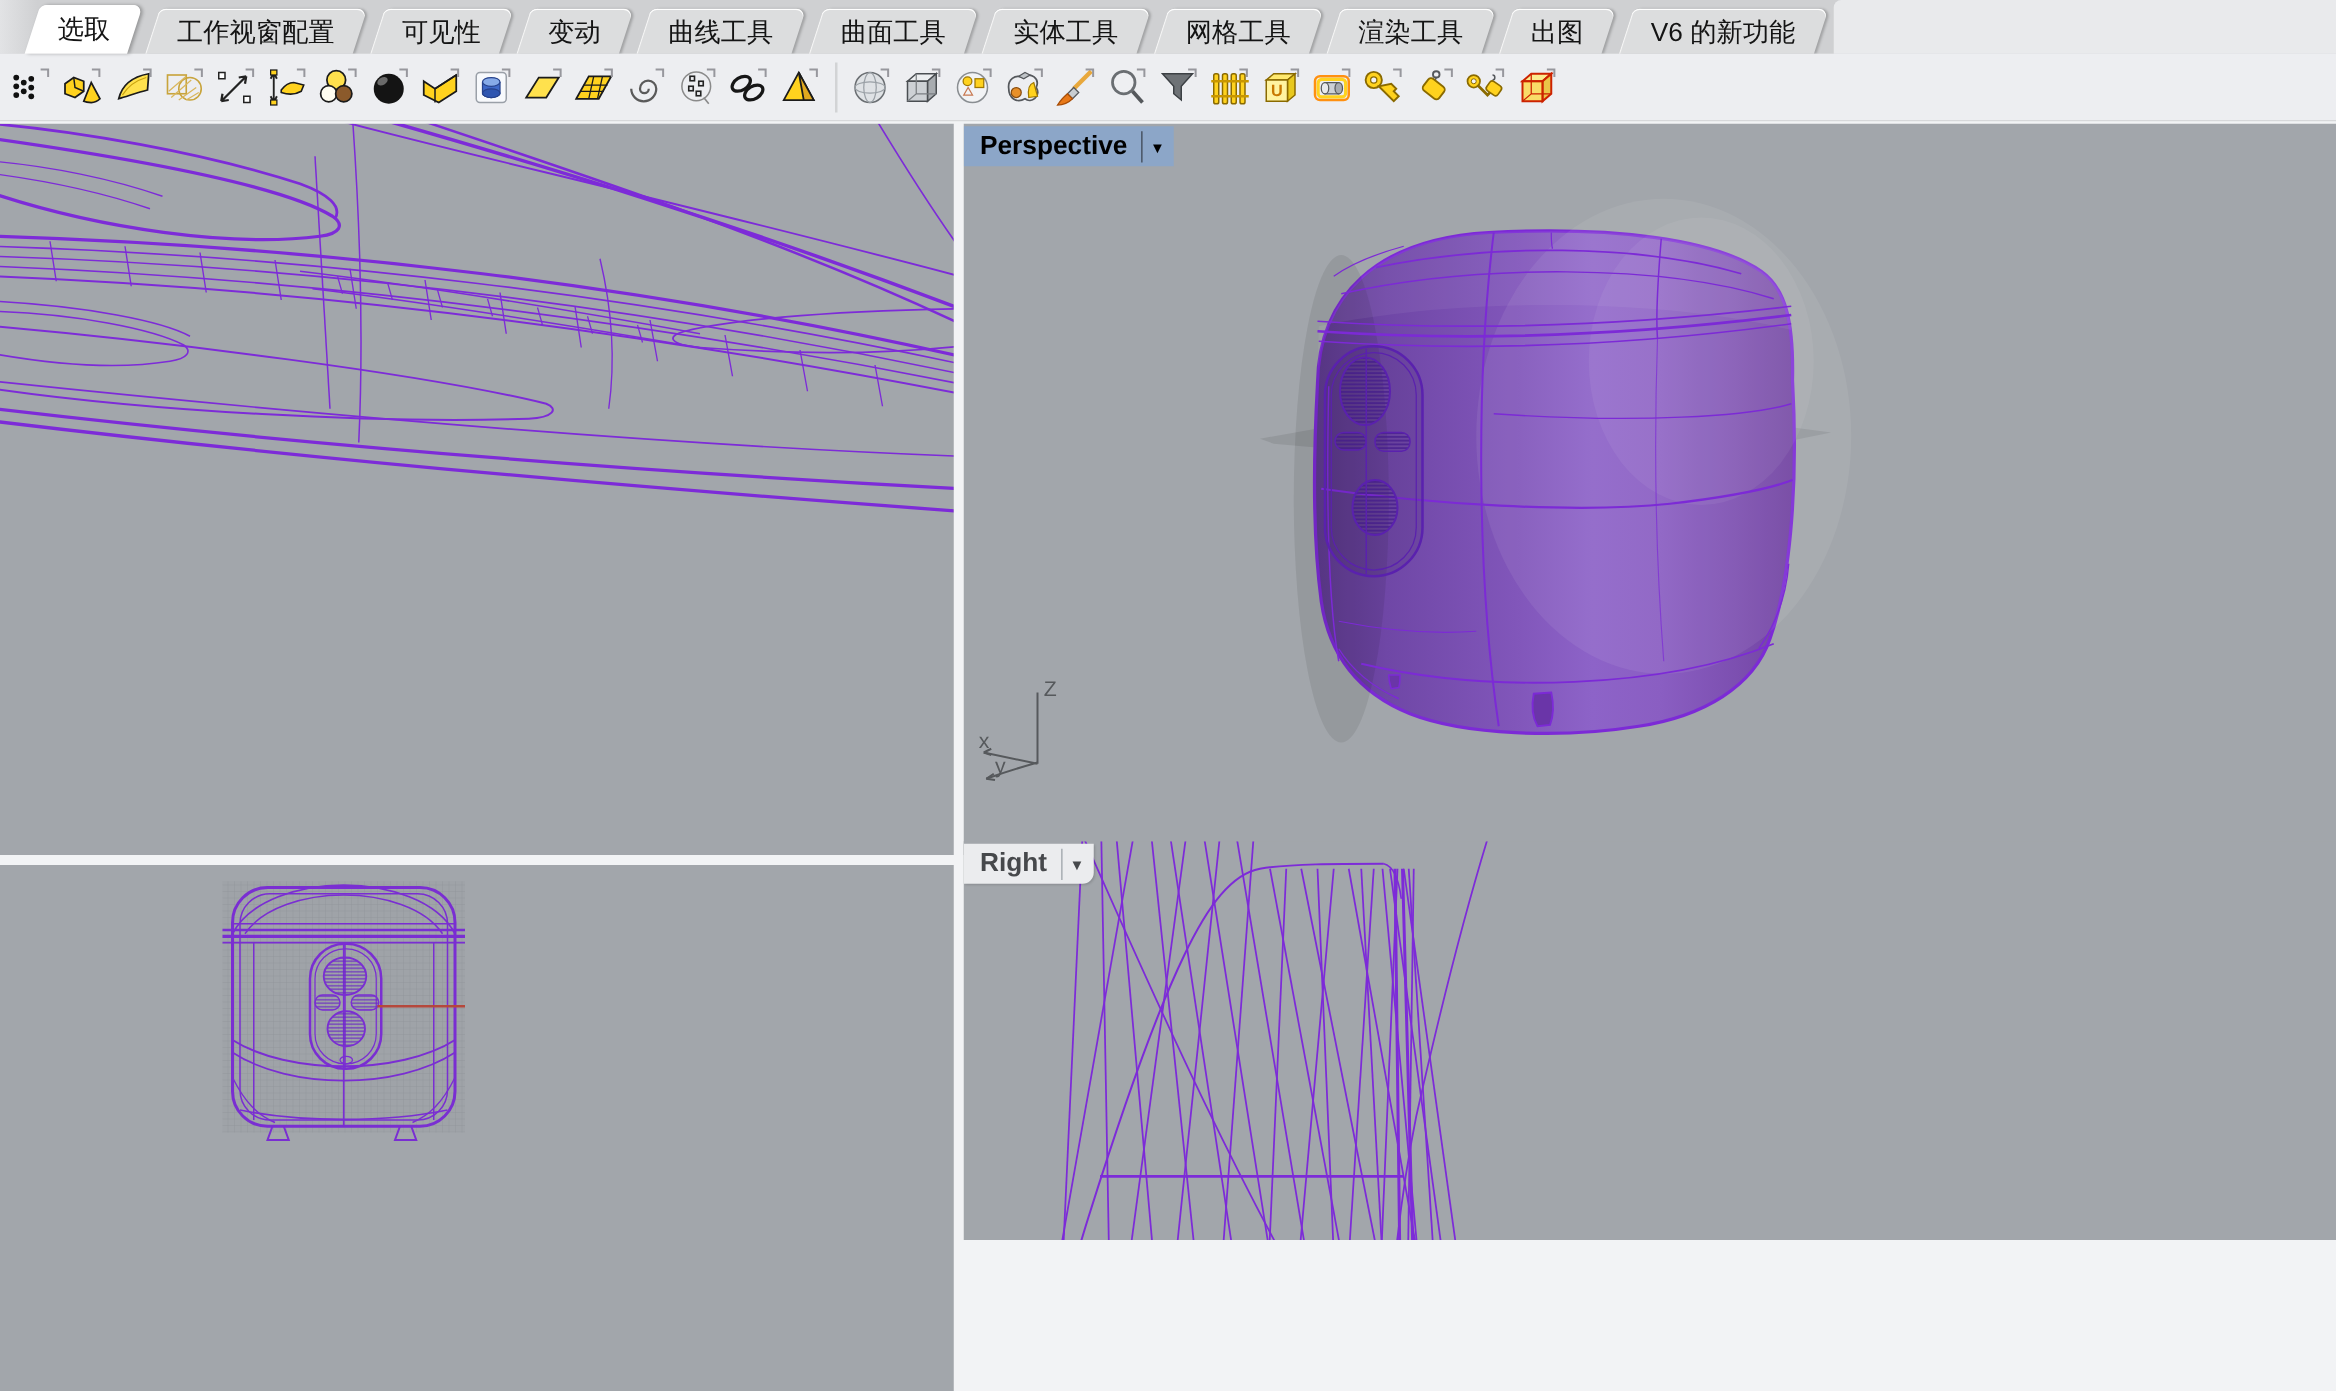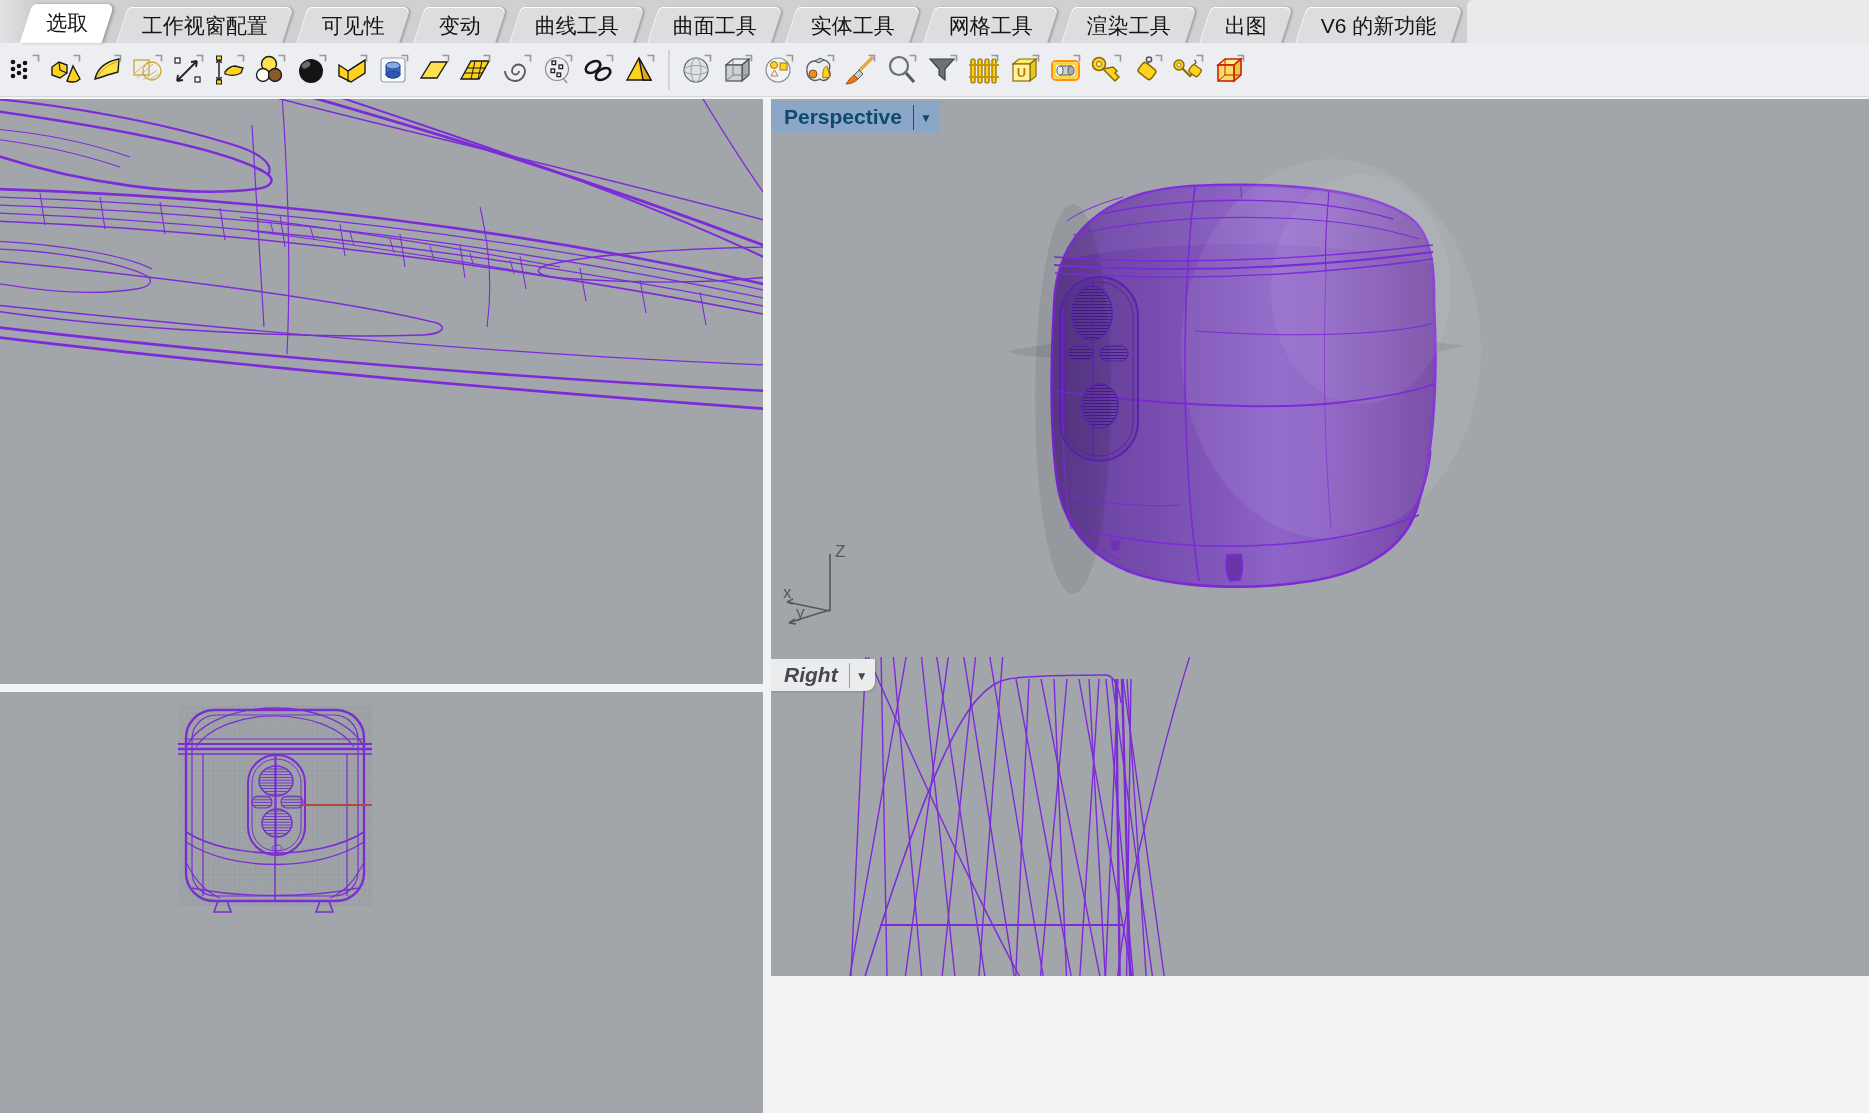--- a/index.html
+++ b/index.html
@@ -19,24 +19,24 @@
   .tbicon .cnr{fill:none;stroke:#97979d;stroke-width:1.6;}
   .tb-sep{width:2px;height:40px;background:#d2d3d5;margin:0 7px;}
 
   
   .viewports{position:absolute;left:0;top:97px;width:1869px;height:1016px;background:#f2f3f5;}
   .vp{position:absolute;background:#a2a6ab;overflow:hidden;}
   .vp svg{position:absolute;left:0;top:0;}
   .vp-tl{left:0;top:2px;width:763px;height:585px;}
   .vp-persp{left:771px;top:2px;width:1098px;height:585px;}
   .vp-front{left:0;top:595px;width:763px;height:421px;}
-  .vp-right{left:771px;top:560px;width:1098px;height:319px;font-style:italic;}
+  .vp-right{left:771px;top:576px;width:1098px;height:319px;}
 
   .vptitle{position:absolute;top:2px;left:0;z-index:5;display:flex;align-items:center;height:32px;padding:0 7px 0 13px;font-weight:bold;font-size:21px;cursor:pointer;}
-  .vptitle.active{background:#8ca6c8;color:#0c4a6e;text-align:center;}
+  .vptitle.active{background:#8ca6c8;color:#000000;text-align:center;}
   .vptitle.inactive{background:#ebecee;color:#46484b;border-radius:0 0 9px 0;box-shadow:1px 1px 2px rgba(0,0,0,.15);}
   .vptitle .sep{width:1px;height:25px;margin:0 6px 0 11px;background:#3a434f;}
   .vptitle.inactive .sep{background:#9aa0a6;}
   .vptitle .tri{font-size:12px;line-height:1;padding-top:2px;}
 </style>
 </head>
 <body>
 
 <div class="app">
 

